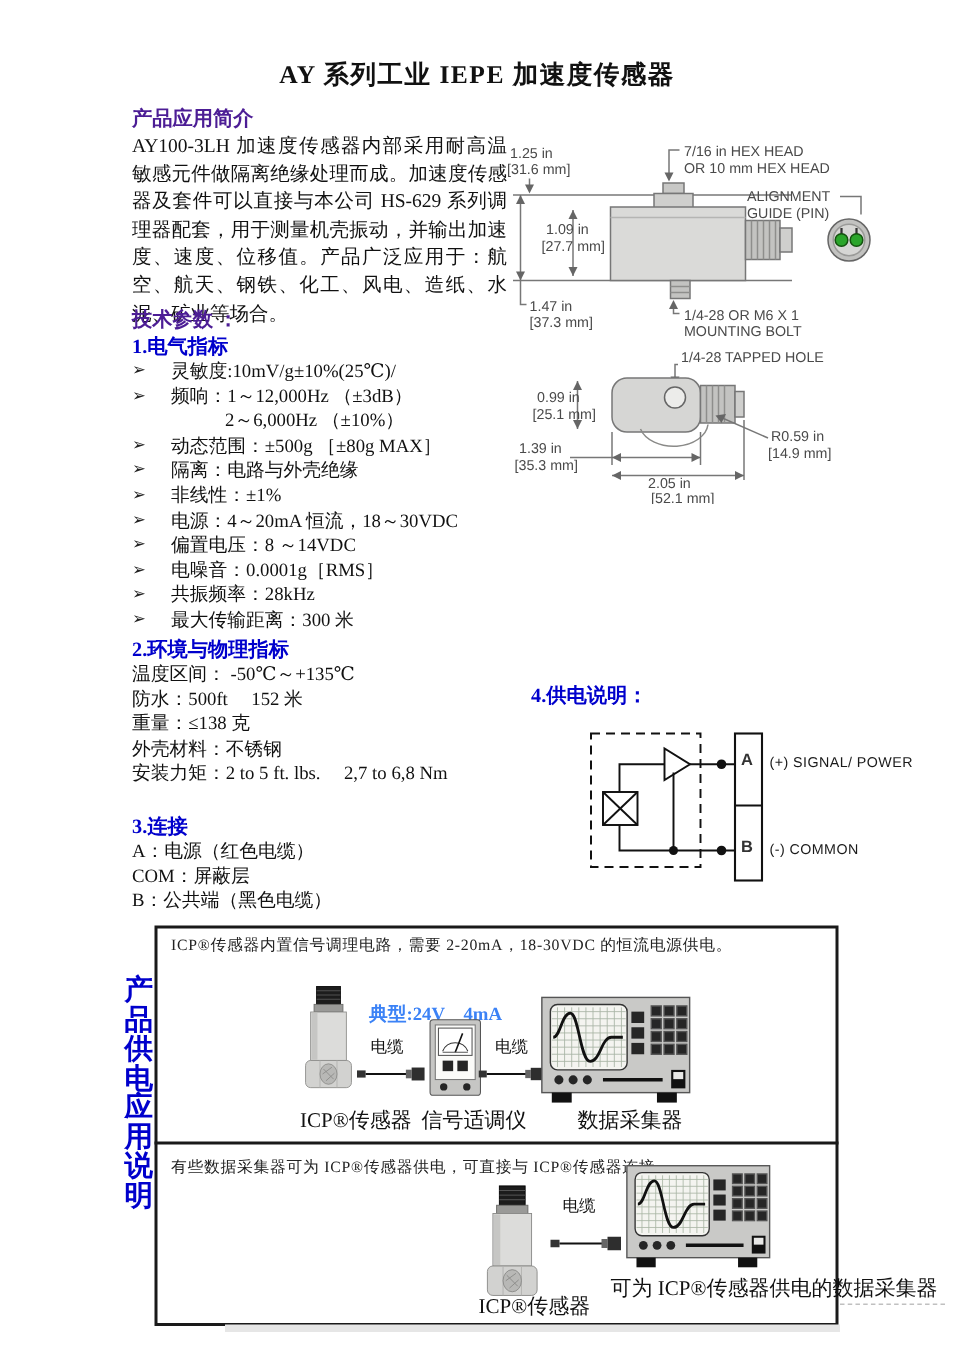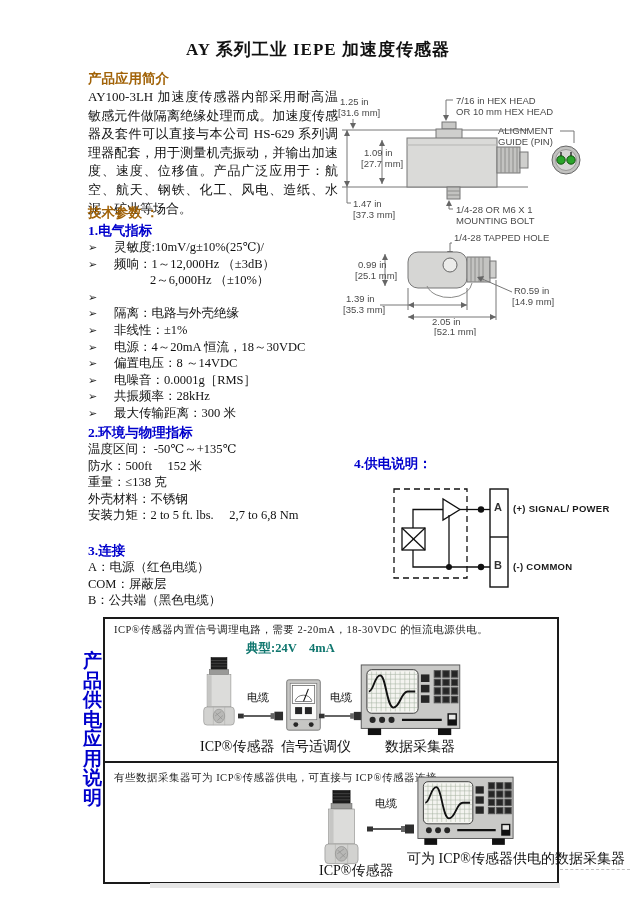--- a/index.html
+++ b/index.html
@@ -2,43 +2,43 @@
 <html><head>
 <meta charset="utf-8">
 <style>
   html,body{margin:0;padding:0;background:#fff;}
   .page{position:relative;width:636px;height:900px;background:#fff;overflow:hidden;
         font-family:"Liberation Serif","DejaVu Serif",serif;color:#111;}
   .abs{position:absolute;}
   .title{position:absolute;top:38px;left:0;width:636px;text-align:center;
          font-size:17px;font-weight:bold;letter-spacing:1px;font-family:Liberation Serif, serif;}
   .sec-h{position:absolute;font-size:13.5px;font-weight:bold;}
-  .hred{color:#a16207}
+  .hred{color:#4c1d95}
   .hblue{color:#0000cc}
   .intro-body{position:absolute;left:88px;top:88px;width:250px;font-size:13px;
               line-height:18.6px;text-align:justify;margin:0;}
   .speclist{position:absolute;left:88px;width:280px;font-size:12.5px;}
   .brow{display:flex;line-height:16.6px;}
   .bul{width:26px;font-size:11px;color:#222;flex:none;}
   .bcont{padding-left:62px;line-height:16.6px;}
   .pline{line-height:16.6px;}
   svg text{font-family:"Liberation Sans","DejaVu Sans",sans-serif;font-size:9.5px;fill:#4a4a4a;}
   .thin{stroke:#777;stroke-width:1;fill:none;}
   .wire{stroke:#111;stroke-width:1.3;fill:none;}
   .ckt-letter{position:absolute;font-family:"Liberation Sans","DejaVu Sans",sans-serif;
               font-size:11px;font-weight:bold;color:#333;}
   .ckt-label{position:absolute;font-family:"Liberation Sans","DejaVu Sans",sans-serif;
-             font-size:9.5px;font-weight:bold;color:#1a1a1a;letter-spacing:.3px;}
+             font-size:9.5px;font-weight:normal;color:#1a1a1a;letter-spacing:.3px;}
   .bigbox{position:absolute;left:103px;top:617px;width:452px;height:263px;
           border:2px solid #1a1a1a;}
   .divider{position:absolute;left:103px;top:761px;width:456px;border-top:2px solid #1a1a1a;}
   .sidebar-v{position:absolute;left:83px;top:651px;width:16px;font-size:19px;font-weight:bold;
              color:#0000cc;line-height:19.5px;word-break:break-all;}
   .pnote{position:absolute;font-size:10.5px;color:#222;letter-spacing:.5px;}
-  .ptypical{position:absolute;font-size:12.5px;font-weight:bold;color:#0f766e;}
+  .ptypical{position:absolute;font-size:12.5px;font-weight:bold;color:#3b82f6;margin-top:28px;}
   .pcap{position:absolute;font-size:14px;color:#111;}
   .cable-label{position:absolute;font-size:11px;color:#111;}
   .shadowbar{position:absolute;left:150px;top:883px;width:410px;height:5px;background:#e6e6e6;}
   .dash-art{position:absolute;left:560px;top:869px;width:70px;border-top:1px dashed #c0c0c0;}
 </style>
 </head>
 <body>
 
 <div class="page">
 
@@ -124,20 +124,21 @@
         <span class="bul">➢</span>
         <span>灵敏度:10mV/g±10%(25℃)/</span>
       </div>
     <div class="brow">
         <span class="bul">➢</span>
         <span>频响：1～12,000Hz （±3dB）</span>
       </div>
     <div class="bcont">2～6,000Hz （±10%）</div>
     <div class="brow">
         <span class="bul">➢</span>
+        <span>动态范围：±500g ［±80g MAX］</span>
       </div>
     <div class="brow">
         <span class="bul">➢</span>
         <span>隔离：电路与外壳绝缘</span>
       </div>
     <div class="brow">
         <span class="bul">➢</span>
         <span>非线性：±1%</span>
       </div>
     <div class="brow">

